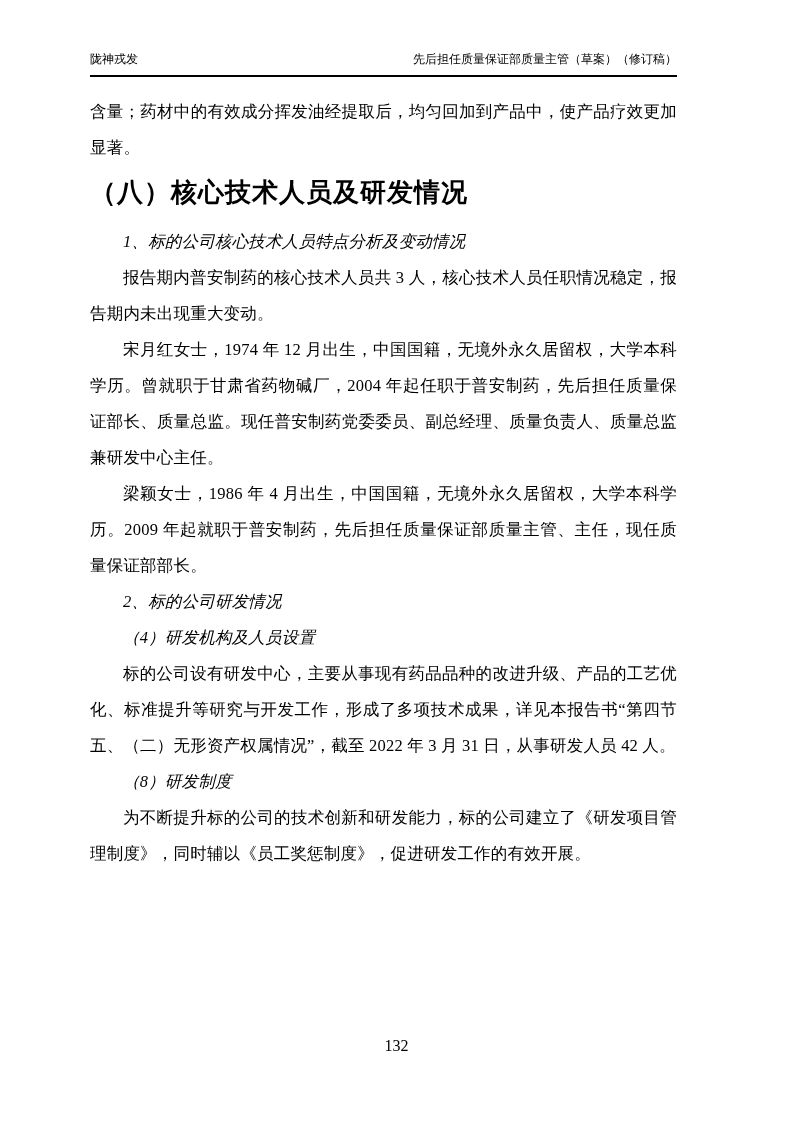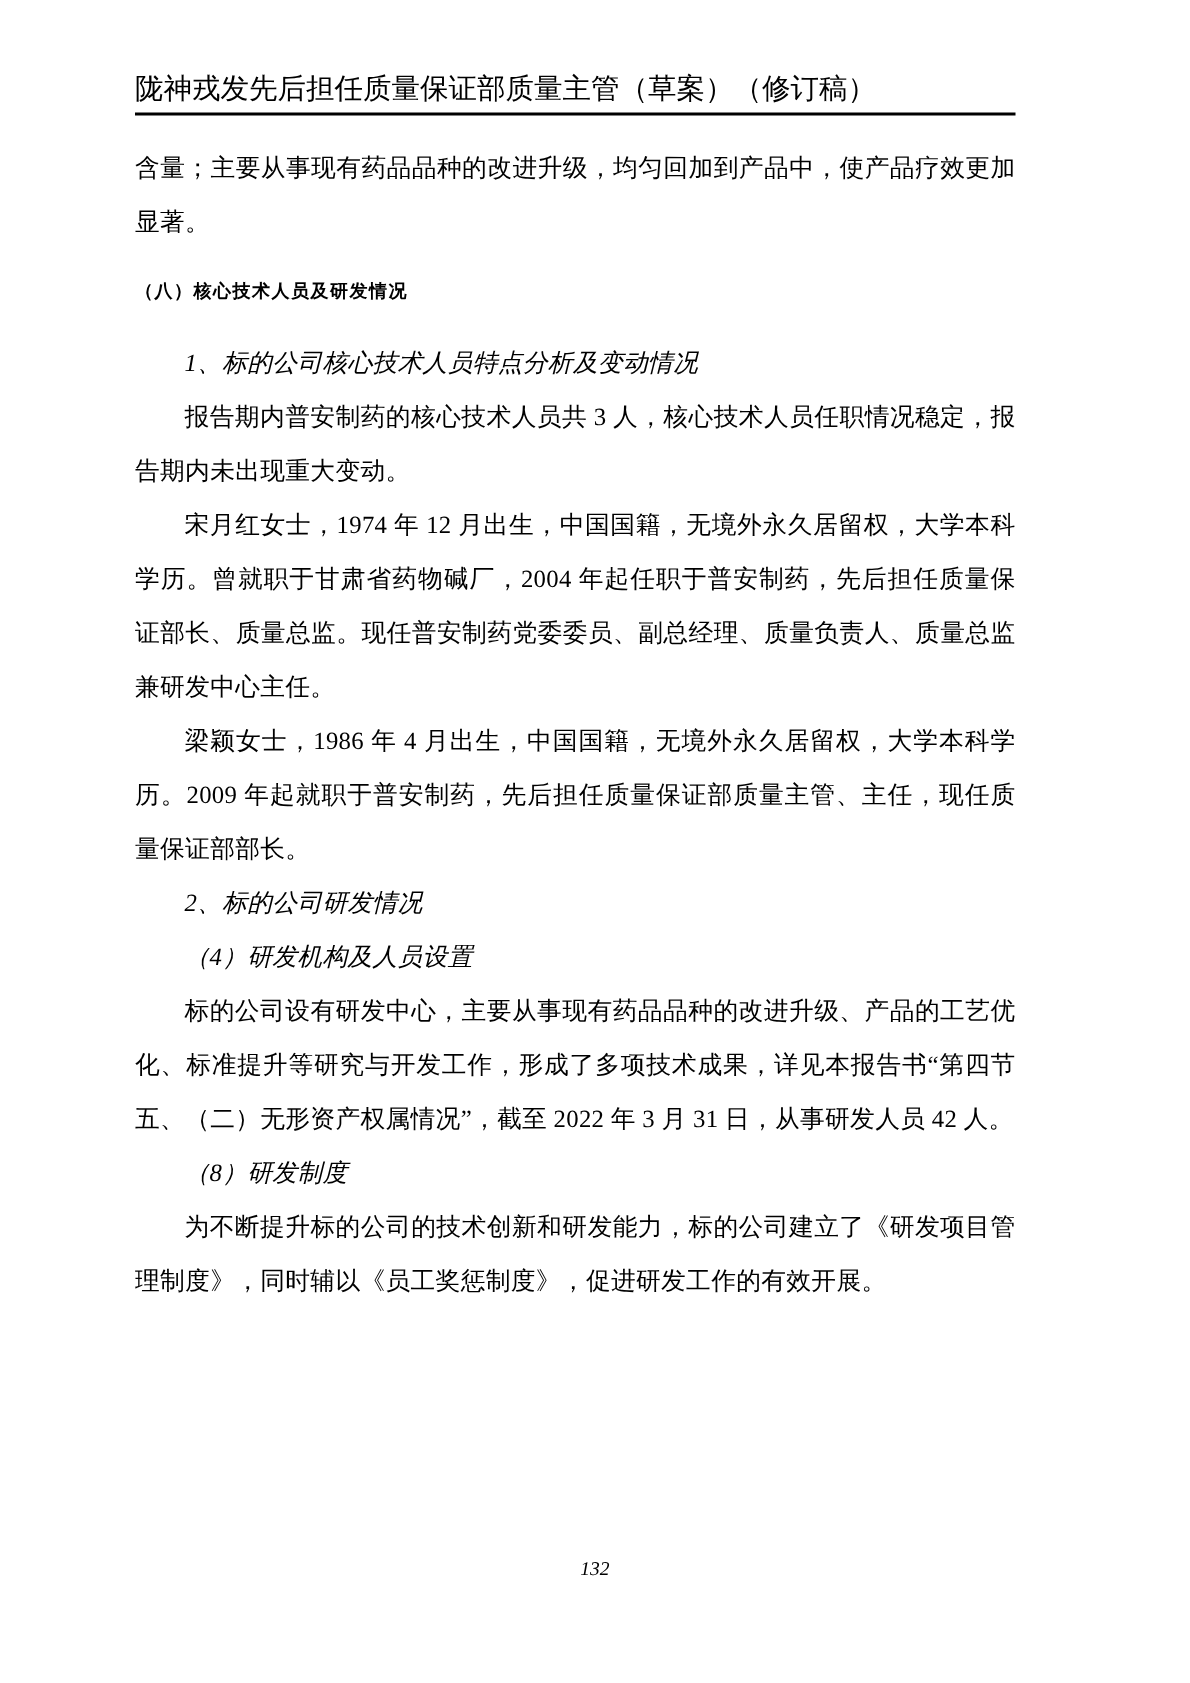--- a/index.html
+++ b/index.html
@@ -15,23 +15,23 @@
     position: absolute;
     left: 0; top: 0;
     width: 793px; height: 1122px;
     background: #ffffff;
   }
   .header {
     position: absolute;
     left: 90px; top: 50px;
     width: 587px;
     display: flex;
-    justify-content: flex-start;
+    justify-content: space-between;
     align-items: flex-end;
-    font-size: 19px;
+    font-size: 12px;
     line-height: 19px;
     padding-bottom: 5px;
   }
   .header-rule {
     position: absolute;
     left: 90px; top: 75px;
     width: 587px;
     height: 0;
     border-top: 2px solid #000000;
   }
@@ -41,51 +41,50 @@
     width: 587px;
     font-size: 16.5px;
     line-height: 36px;
     text-align: justify;
     letter-spacing: 0.2px;
   }
   .content p.body { text-indent: 2em; }
   .content p.cont { text-indent: 0; }
   .content p.sub  { text-indent: 2em; text-align: left; font-style: italic; }
   .content h2.h1 {
-    font-family: Liberation Sans, sans-serif;
+    font-family: Liberation Mono, monospace;
     font-weight: 700;
-    font-size: 12px;
+    font-size: 26px;
     line-height: 30px;
     margin: 13px 0 15px 0;
     text-align: left;
     letter-spacing: 1px;
   }
   .footer {
     position: absolute;
     left: 0; top: 1037px;
     width: 793px;
     text-align: center;
-    font-size: 13px;
+    font-size: 16px;
     line-height: 18px;
-    font-style: italic;
   }
 </style>
 </head>
 <body>
 
 <div class="page">
 
   <div class="header">
     <span>陇神戎发</span>
     <span>先后担任质量保证部质量主管（草案）（修订稿）</span>
   </div>
   <div class="header-rule"></div>
 
   <div class="content">
-    <p class="cont">含量；主要从事现有药品品种的改进升级，均匀回加到产品中，使产品疗效更加显著。</p>
+    <p class="cont">含量；药材中的有效成分挥发油经提取后，均匀回加到产品中，使产品疗效更加显著。</p>
 
     <h2 class="h1">（八）核心技术人员及研发情况</h2>
 
     <p class="sub">1、标的公司核心技术人员特点分析及变动情况</p>
 
     <p class="body">报告期内普安制药的核心技术人员共 3 人，核心技术人员任职情况稳定，报告期内未出现重大变动。</p>
 
     <p class="body">宋月红女士，1974 年 12 月出生，中国国籍，无境外永久居留权，大学本科学历。曾就职于甘肃省药物碱厂，2004 年起任职于普安制药，先后担任质量保证部长、质量总监。现任普安制药党委委员、副总经理、质量负责人、质量总监兼研发中心主任。</p>
 
     <p class="body">梁颖女士，1986 年 4 月出生，中国国籍，无境外永久居留权，大学本科学历。2009 年起就职于普安制药，先后担任质量保证部质量主管、主任，现任质量保证部部长。</p>

